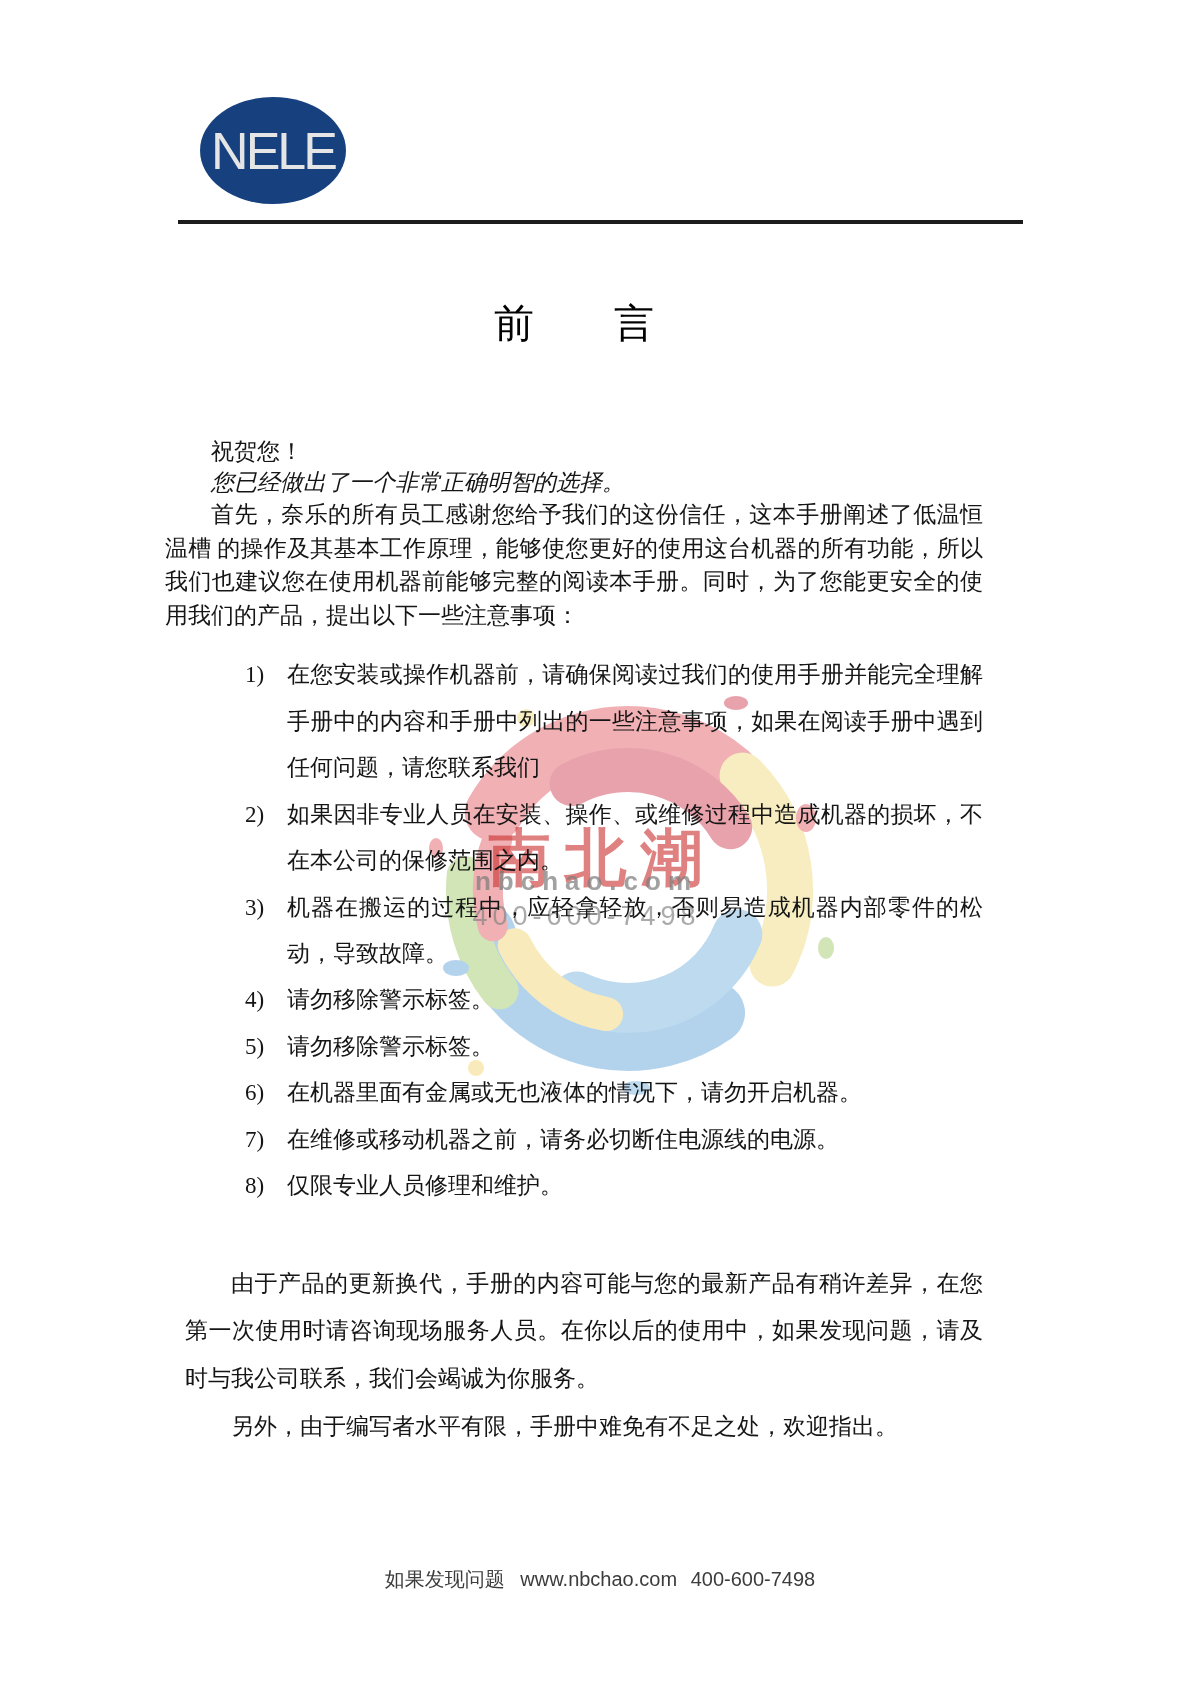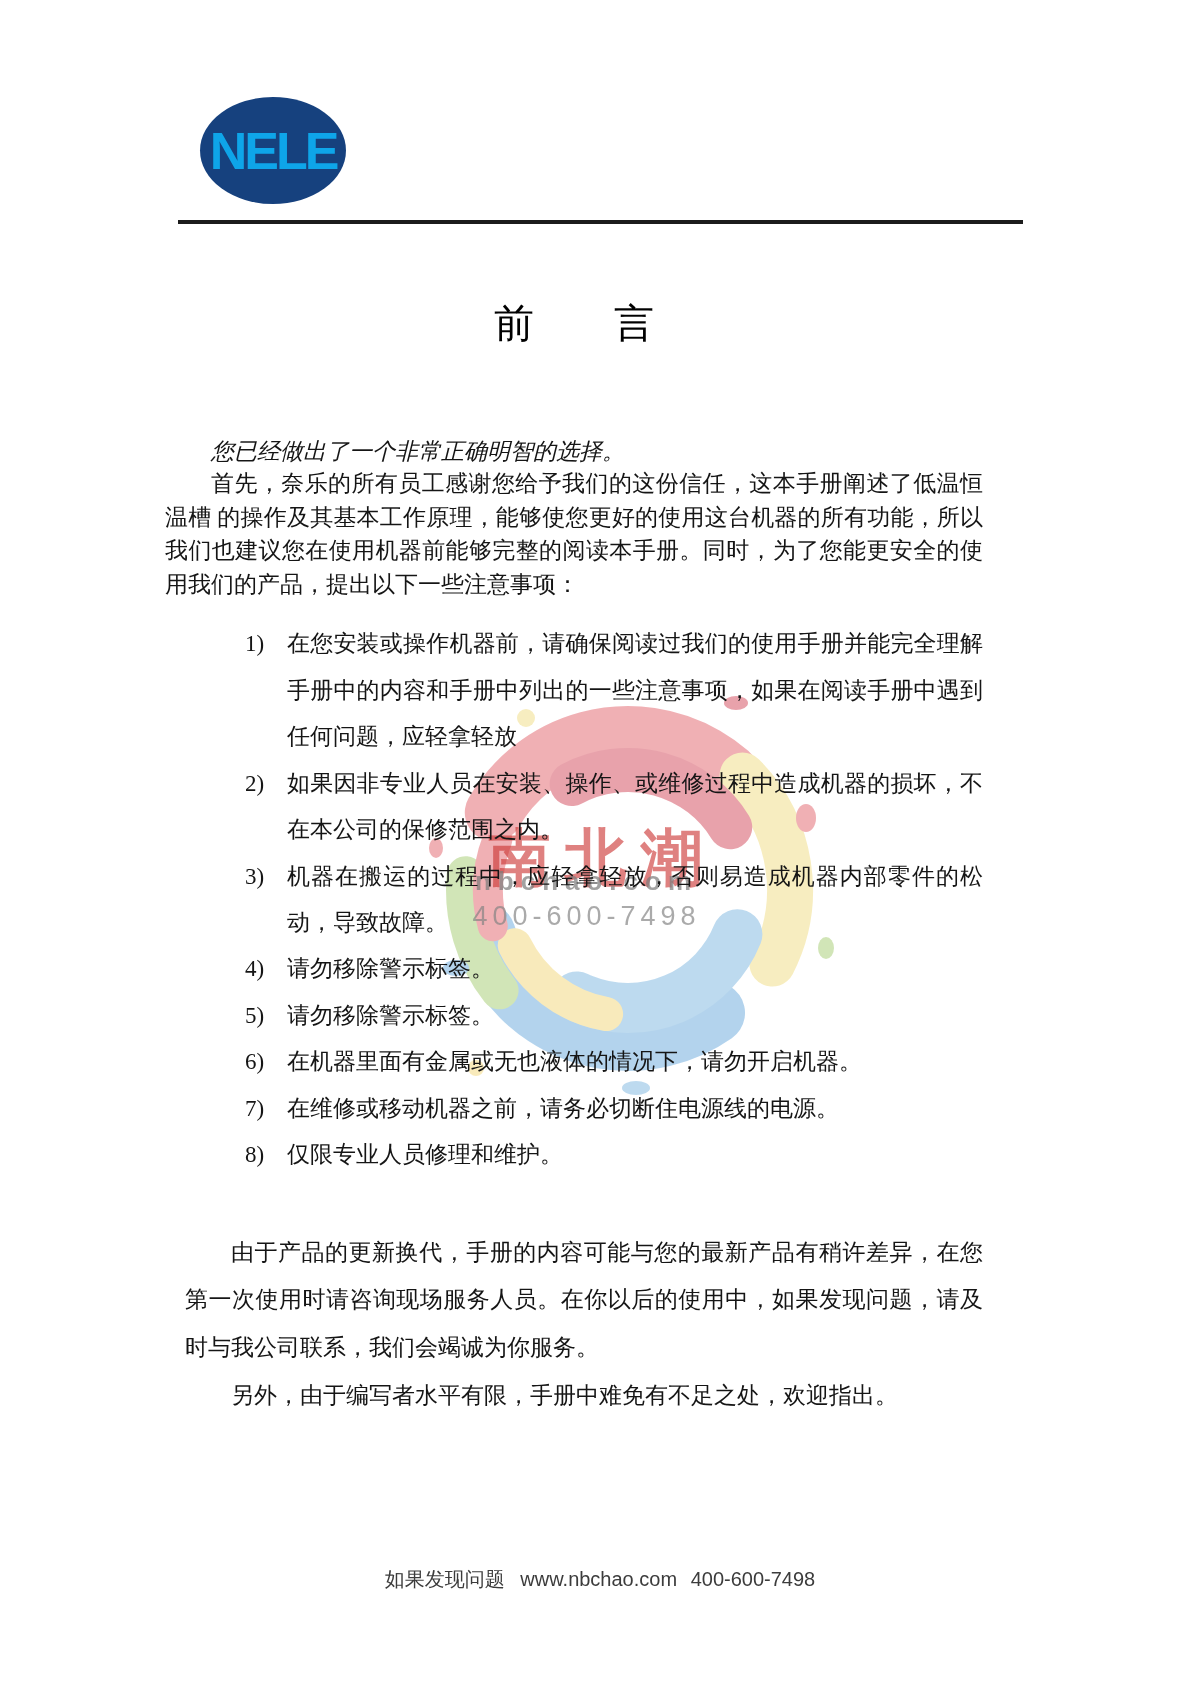--- a/index.html
+++ b/index.html
@@ -12,23 +12,23 @@
   }
   .logo {
     position:absolute; left:200px; top:97px;
     width:146px; height:107px;
     background:#16417e;
     border-radius:50%;
     display:flex; align-items:center; justify-content:center;
     z-index:2;
   }
   .logo-text {
-    color:#0ea5e9;
+    color:#e5e5e5;
     font-family:"Liberation Sans", sans-serif;
-    font-weight:bold;
+    font-weight:normal;
     font-size:52px;
     letter-spacing:-3px;
     text-align:center;
   }
   .rule {
     position:absolute; left:178px; top:220px;
     width:845px; height:4px;
     background:#1c1c1c;
     z-index:2;
   }
@@ -137,27 +137,28 @@
 
 <div class="logo">
   <span class="logo-text">NELE</span>
 </div>
 
 <div class="rule"></div>
 
 <div class="page-title">前　　言</div>
 
 <div class="content">
+  <p class="p-greet">祝贺您！</p>
   <p class="p-choice">您已经做出了一个非常正确明智的选择。</p>
   <p class="p-intro">首先，奈乐的所有员工感谢您给予我们的这份信任，这本手册阐述了低温恒温槽 的操作及其基本工作原理，能够使您更好的使用这台机器的所有功能，所以我们也建议您在使用机器前能够完整的阅读本手册。同时，为了您能更安全的使用我们的产品，提出以下一些注意事项：</p>
 
   <ol class="notice-list">
     <li class="notice-item">
       <span class="notice-num">1)</span>
-      <span class="notice-text">在您安装或操作机器前，请确保阅读过我们的使用手册并能完全理解手册中的内容和手册中列出的一些注意事项，如果在阅读手册中遇到任何问题，应轻拿轻放</span>
+      <span class="notice-text">在您安装或操作机器前，请确保阅读过我们的使用手册并能完全理解手册中的内容和手册中列出的一些注意事项，如果在阅读手册中遇到任何问题，请您联系我们</span>
     </li>
     <li class="notice-item">
       <span class="notice-num">2)</span>
       <span class="notice-text">如果因非专业人员在安装、操作、或维修过程中造成机器的损坏，不在本公司的保修范围之内。</span>
     </li>
     <li class="notice-item">
       <span class="notice-num">3)</span>
       <span class="notice-text">机器在搬运的过程中，应轻拿轻放，否则易造成机器内部零件的松动，导致故障。</span>
     </li>
     <li class="notice-item">

